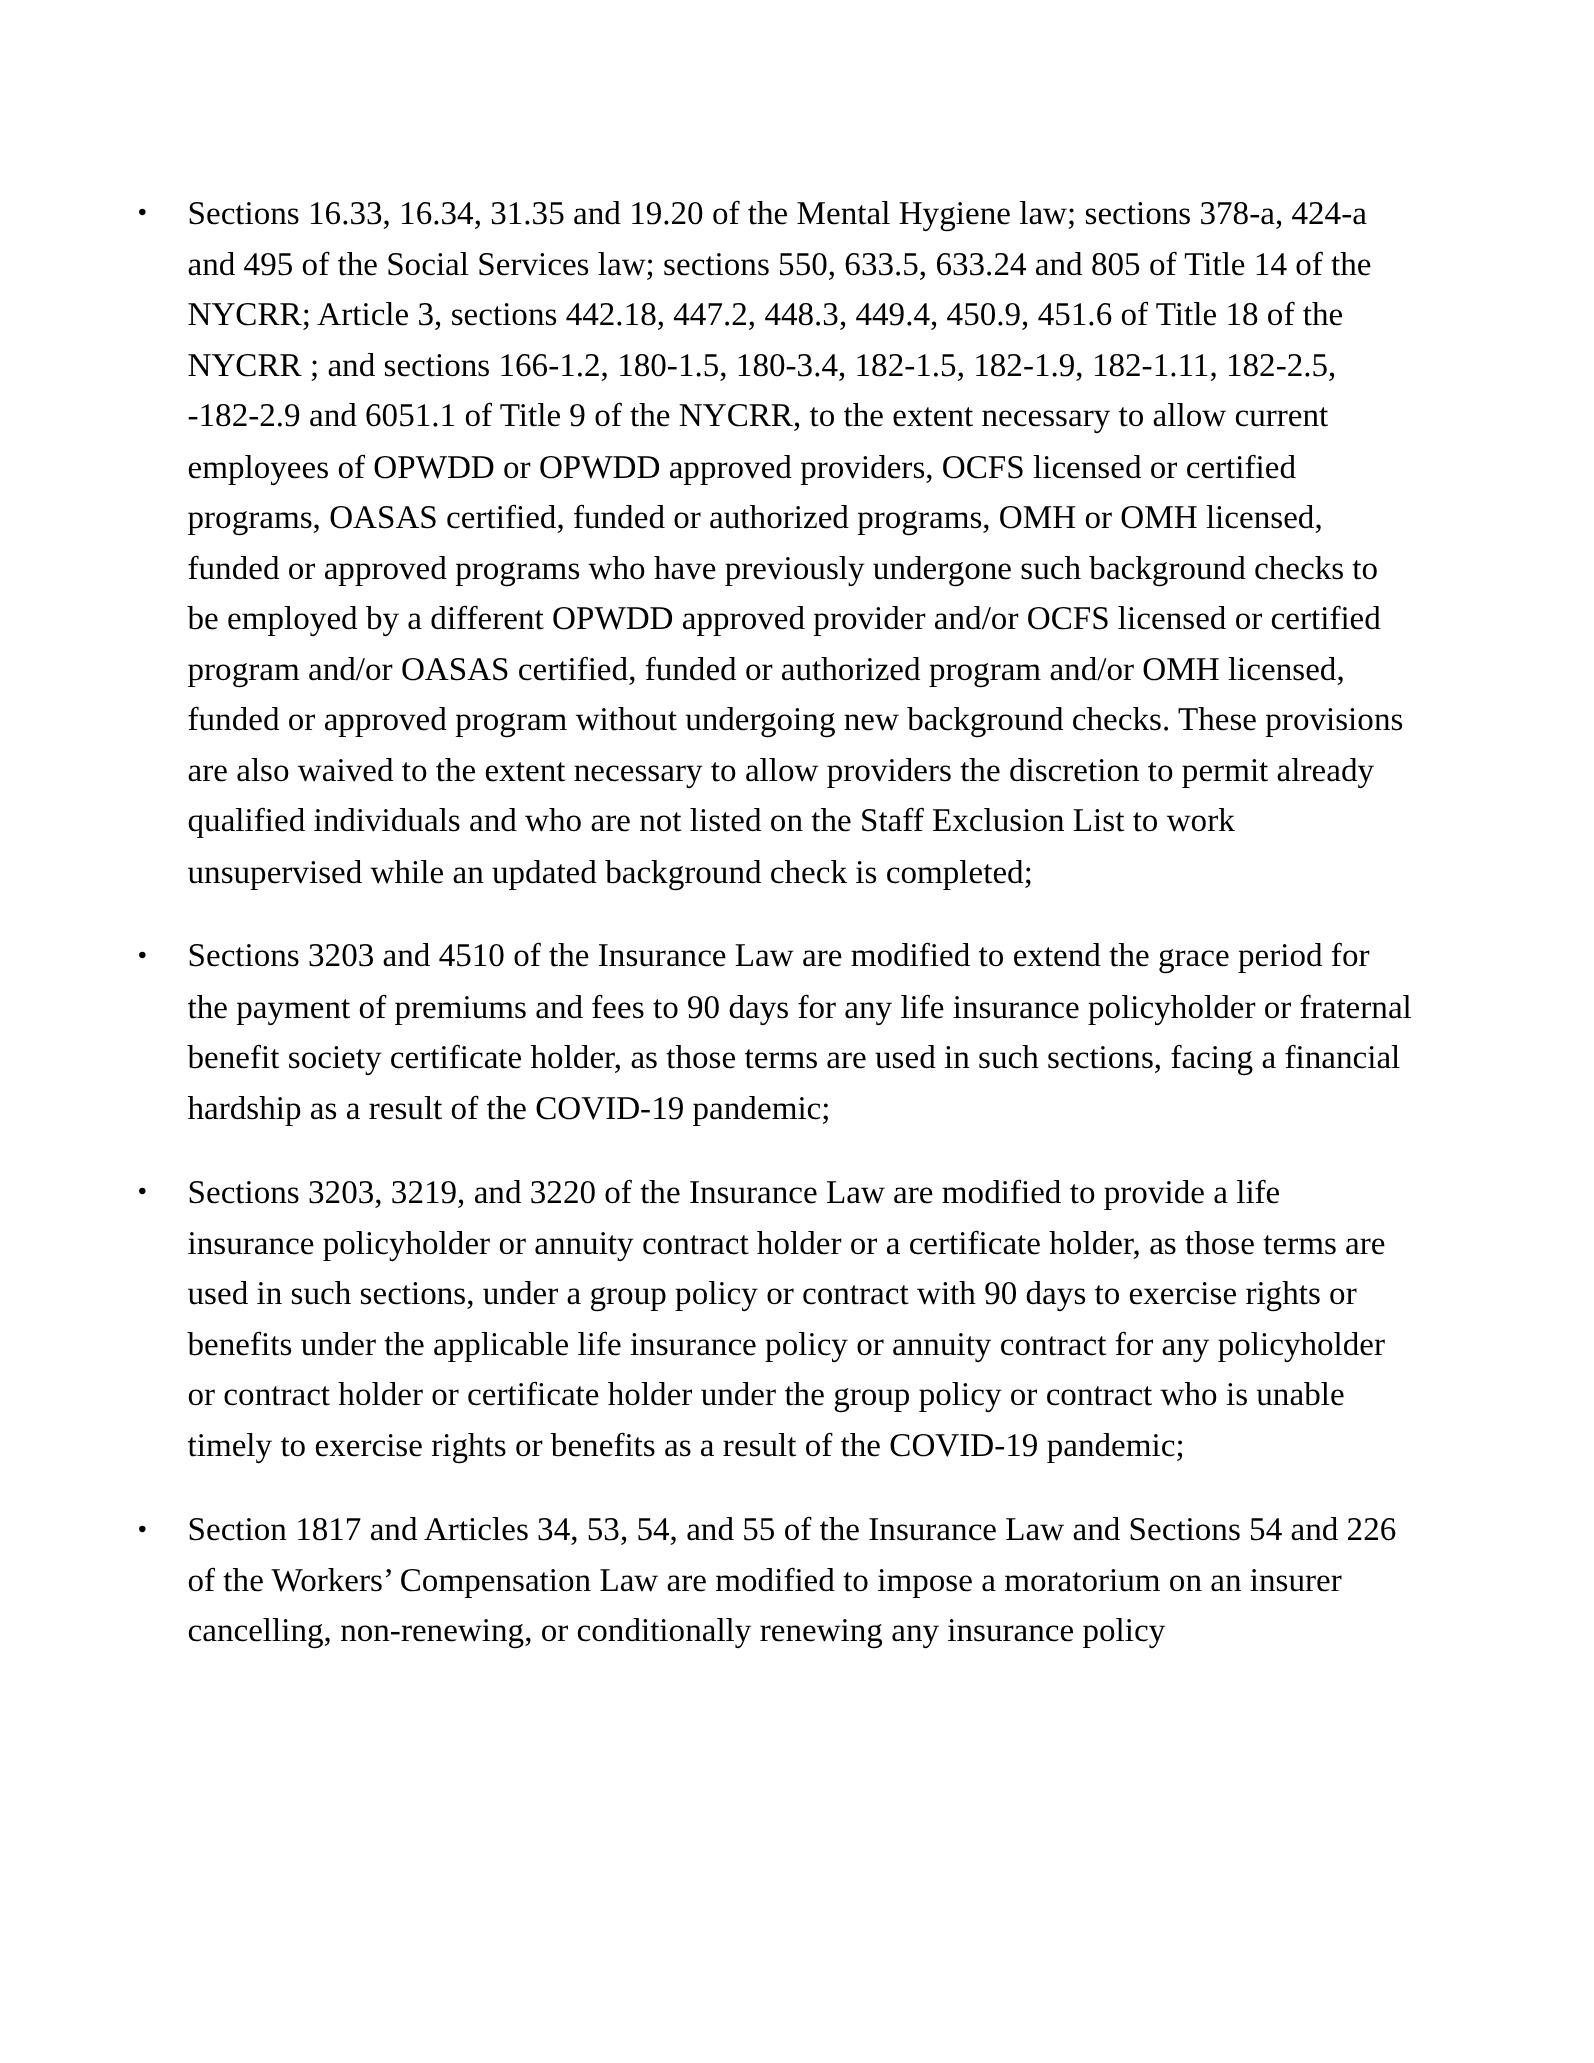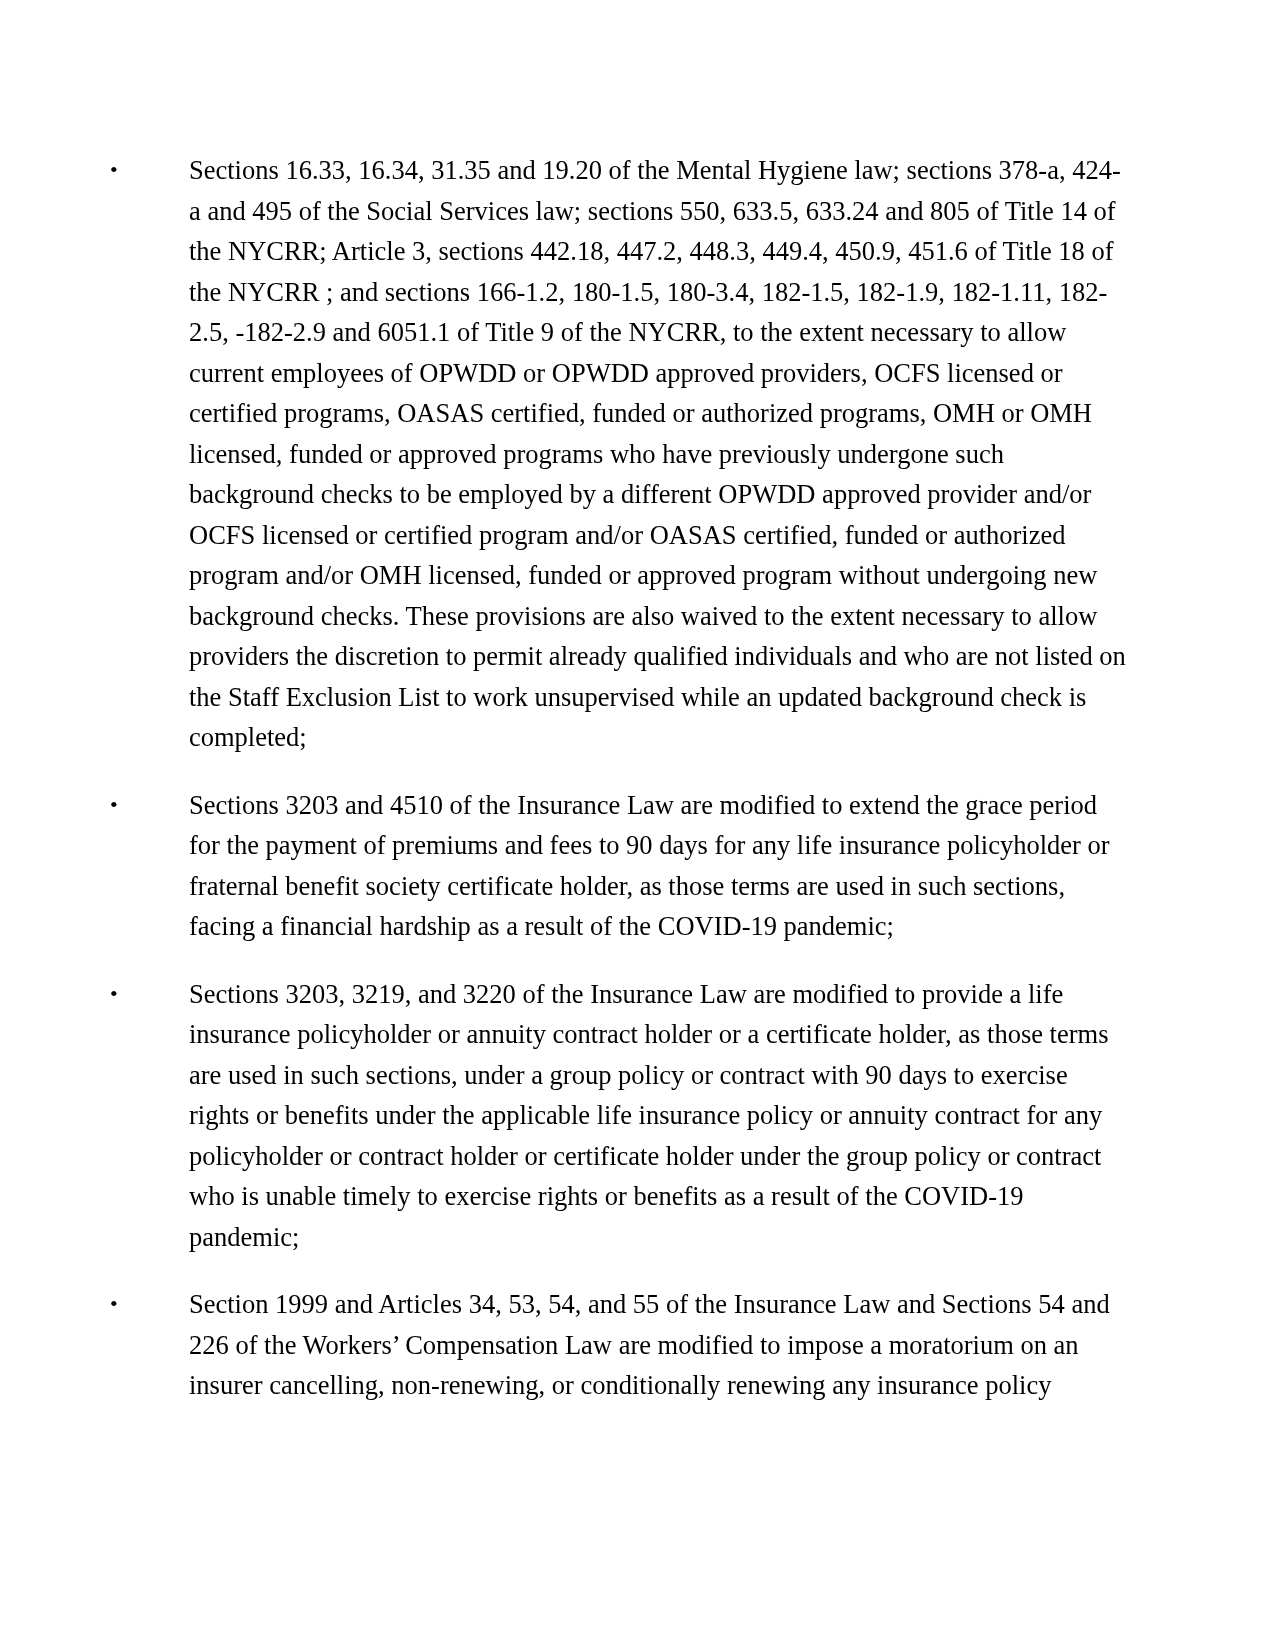--- a/index.html
+++ b/index.html
@@ -15,37 +15,37 @@
   }
   li.bullet-item {
     position: relative; padding-left: 40px;
     font-size: 26.5px; line-height: 40.5px;
     margin-bottom: 27px;
   }
   li.bullet-item .dot {
     position: absolute; left: 0; top: 0; width: 20px;
     font-size: 22px; line-height: 40.5px;
   }
-  li.bullet-item .text { display: block; margin-left: 39px; }
+  li.bullet-item .text { display: block; }
 </style>
 </head>
 <body>
 
 <div class="page">
   <ul class="bullets">
     <li class="bullet-item">
       <span class="dot">•</span>
       <span class="text">Sections 16.33, 16.34, 31.35 and 19.20 of the Mental Hygiene law; sections 378-a, 424-a and 495 of the Social Services law; sections 550, 633.5, 633.24 and 805 of Title 14 of the NYCRR;  Article 3, sections 442.18, 447.2, 448.3, 449.4, 450.9, 451.6 of Title 18 of the NYCRR ; and sections 166-1.2, 180-1.5, 180-3.4, 182-1.5, 182-1.9, 182-1.11, 182-2.5, -182-2.9 and 6051.1 of Title 9 of the NYCRR, to the extent necessary to allow current employees of OPWDD or OPWDD approved providers, OCFS licensed or certified programs, OASAS certified, funded or authorized programs, OMH or OMH licensed, funded or approved programs who have previously undergone such background checks to be employed by a different OPWDD approved provider and/or OCFS licensed or certified program and/or OASAS certified, funded or authorized program and/or OMH licensed, funded or approved program without undergoing new background checks.   These provisions are also waived to the extent necessary to allow providers the discretion to permit already qualified individuals and who are not listed on the Staff Exclusion List to work unsupervised while an updated background check is completed;</span>
     </li>
     <li class="bullet-item">
       <span class="dot">•</span>
       <span class="text">Sections 3203 and 4510 of the Insurance Law are modified to extend the grace period for the payment of premiums and fees to 90 days for any life insurance policyholder or fraternal benefit society certificate holder, as those terms are used in such sections, facing a financial hardship as a result of the COVID-19 pandemic;</span>
     </li>
     <li class="bullet-item">
       <span class="dot">•</span>
       <span class="text">Sections 3203, 3219, and 3220 of the Insurance Law are modified to provide a life insurance policyholder or annuity contract holder or a certificate holder, as those terms are used in such sections, under a group policy or contract with 90 days to exercise rights or benefits under the applicable life insurance policy or annuity contract for any policyholder or contract holder or certificate holder under the group policy or contract who is unable timely to exercise rights or benefits as a result of the COVID-19 pandemic;</span>
     </li>
     <li class="bullet-item">
       <span class="dot">•</span>
-      <span class="text">Section 1999 and Articles 34, 53, 54, and 55 of the Insurance Law and Sections 54 and 226 of the Workers’ Compensation Law are modified to impose a moratorium on an insurer cancelling, non-renewing, or conditionally renewing any insurance policy</span>
+      <span class="text">Section 1817 and Articles 34, 53, 54, and 55 of the Insurance Law and Sections 54 and 226 of the Workers’ Compensation Law are modified to impose a moratorium on an insurer cancelling, non-renewing, or conditionally renewing any insurance policy</span>
     </li>
   </ul>
 </div>
 
 </body></html>

